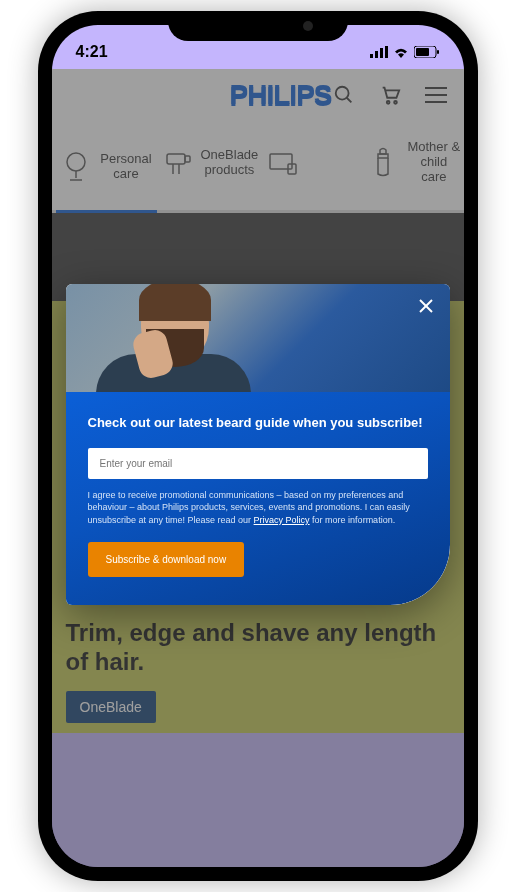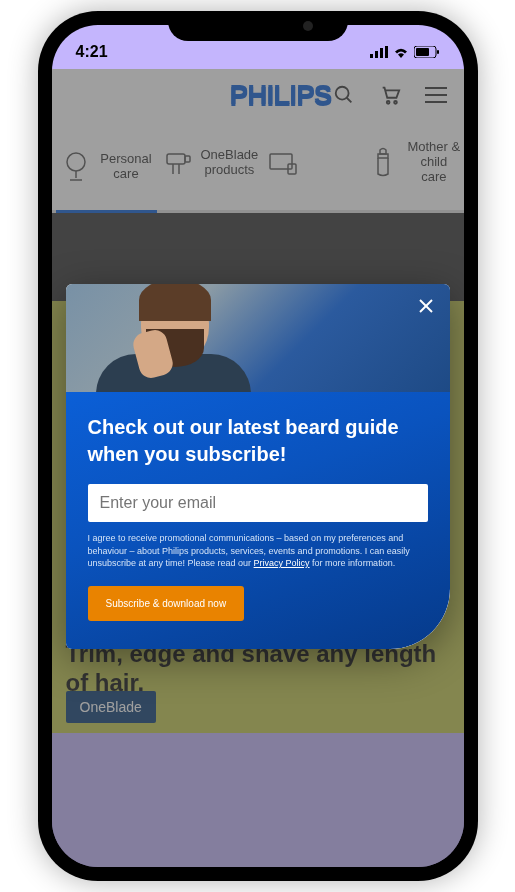--- a/index.html
+++ b/index.html
@@ -149,21 +149,21 @@
     position: absolute;
     left: 14px;
     bottom: 120px;
     font-size: 32px;
     color: #111;
     font-weight: 400;
   }
   .promo-sub {
     position: absolute;
     left: 14px;
-    bottom: 35px;
+    bottom: 56px;
     font-size: 24px;
     font-weight: 700;
     color: #111;
     line-height: 1.2;
   }
   .promo-btn {
     position: absolute;
     left: 14px;
     bottom: 10px;
     background: #0d3d73;
@@ -264,31 +264,31 @@
     cursor: pointer;
     z-index: 2;
   }
   .modal-body {
     background: linear-gradient(160deg, #0b5fd7 0%, #0a53be 40%, #063a8a 100%);
     padding: 22px 22px 28px 22px;
     border-radius: 0 0 60px 0;
   }
   .modal-title {
     color: #fff;
-    font-size: 20px;
+    font-size: 13px;
     font-weight: 600;
     line-height: 1.35;
     margin-bottom: 16px;
   }
   .email-input {
     width: 100%;
     padding: 10px 12px;
     border: none;
     border-radius: 2px;
-    font-size: 16px;
+    font-size: 10px;
     margin-bottom: 10px;
   }
   .consent {
     color: #d4e3f7;
     font-size: 9px;
     line-height: 1.4;
     margin-bottom: 16px;
   }
   .consent a { color: #fff; text-decoration: underline; }
   .subscribe-btn {

